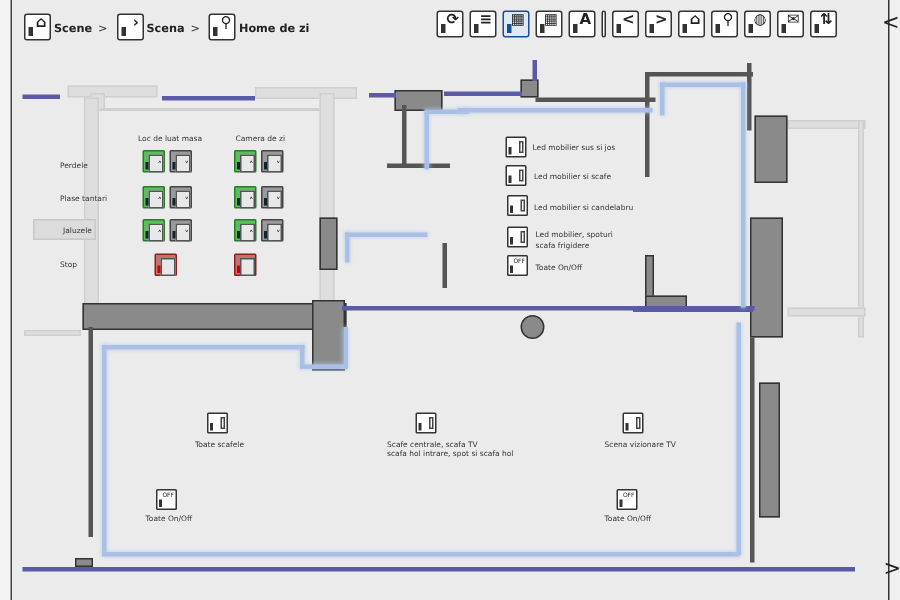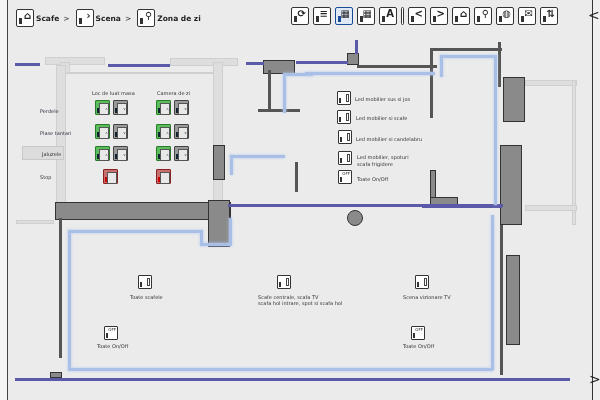--- a/index.html
+++ b/index.html
@@ -58,37 +58,37 @@
   <div class="right-edge"></div>
   <span class="chev" style="left:588px;top:8px;">&lt;</span>
   <span class="chev" style="left:589px;top:372px;">&gt;</span>
 
   <div class="crumbs">
     <div class="crumb">
       <div class="ibtn">
           <div class="bar"></div>
           <span class="g">⌂</span>
         </div>
-      <span>Scafe</span>
+      <span>Scene</span>
     </div>
     <span class="sep">&gt;</span>
     <div class="crumb">
       <div class="ibtn">
           <div class="bar"></div>
           <span class="g">›</span>
         </div>
       <span>Scena</span>
     </div>
     <span class="sep">&gt;</span>
     <div class="crumb">
       <div class="ibtn">
           <div class="bar"></div>
           <span class="g">⚲</span>
         </div>
-      <span>Zona de zi</span>
+      <span>Home de zi</span>
     </div>
   </div>
 
   <div class="toolbar">
     <div class="ibtn">
         <div class="bar"></div>
         <span class="g">⟳</span>
       </div>
     <div class="ibtn">
         <div class="bar"></div>

